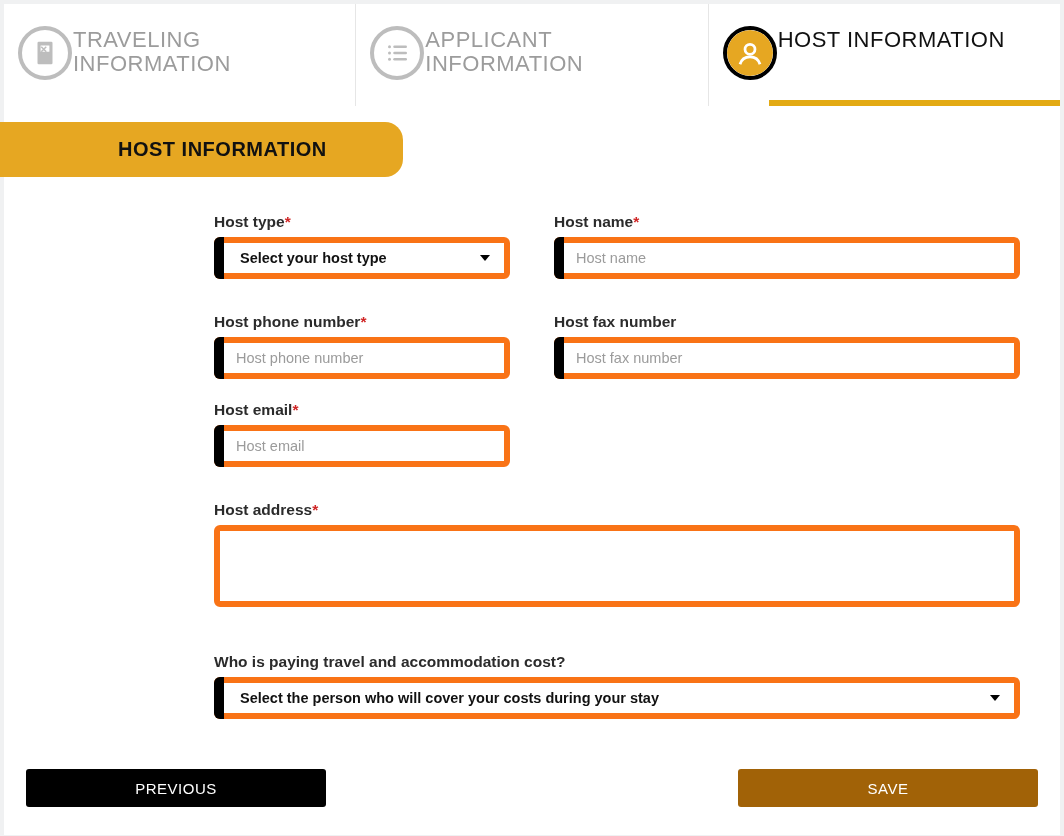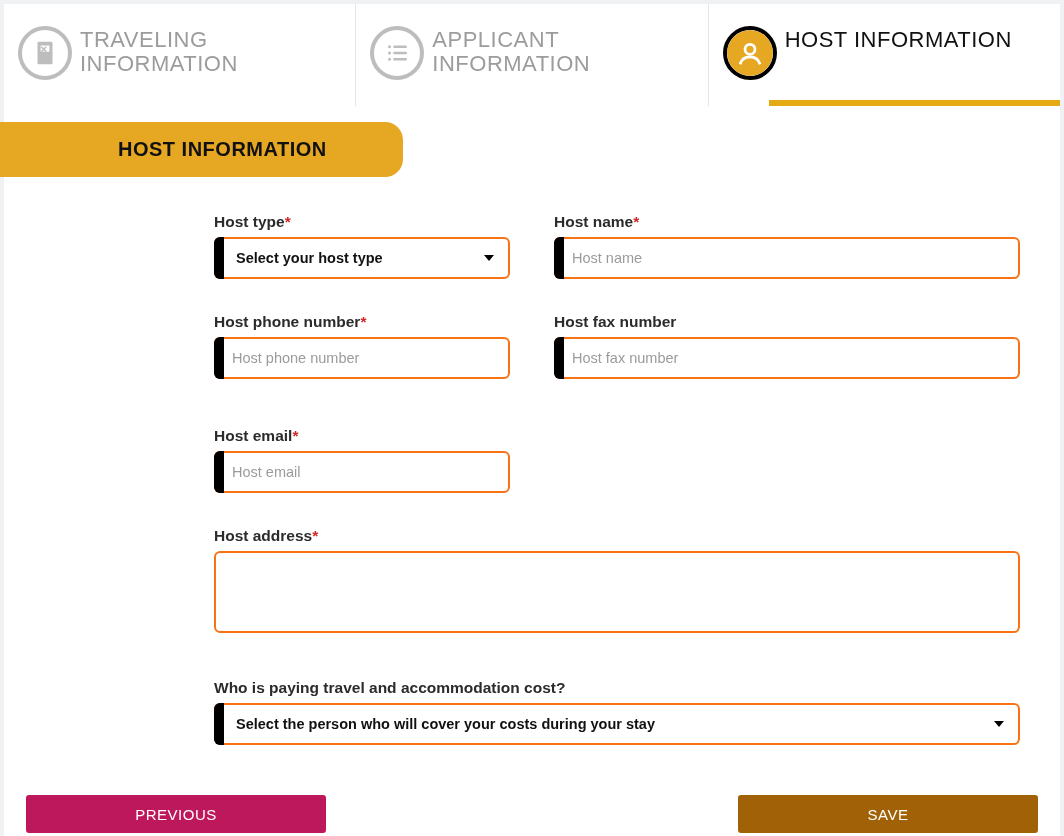--- a/index.html
+++ b/index.html
@@ -13,21 +13,21 @@
     margin: 0 auto;
   }
   .tabs {
     display: flex;
     background: #fff;
   }
   .tab {
     flex: 1 1 0;
     display: flex;
     align-items: flex-start;
-    gap: 8px;
+    gap: 1px;
     padding: 22px 14px 26px 14px;
     border-right: 1px solid #e6e6e6;
     position: relative;
   }
   .tab:last-child { border-right: none; }
   .tab .icon-wrap {
     width: 54px; height: 54px;
     border-radius: 50%;
     border: 4px solid #bdbdbd;
     display: flex; align-items: center; justify-content: center;
@@ -120,21 +120,21 @@
     position: absolute;
     left: 0; top: 0; bottom: 0;
     width: 10px;
     background: #000;
     border-radius: 6px 0 0 6px;
   }
 
   .input, .select-display, textarea.input {
     width: 100%;
     height: 42px;
-    border: 2px solid #f97316;
+    border: 6px solid #f97316;
     border-radius: 6px;
     padding: 0 16px 0 16px;
     font-size: 14.5px;
     color: #222;
     background: #fff;
     outline: none;
   }
   textarea.input {
     height: 82px;
     padding: 10px 14px;
@@ -166,21 +166,21 @@
   .btn {
     border: none;
     color: #fff;
     font-size: 15px;
     letter-spacing: 0.5px;
     height: 38px;
     width: 300px;
     border-radius: 3px;
     cursor: pointer;
   }
-  .btn-prev { background: #be185d; }
+  .btn-prev { background: #000000; }
   .btn-save { background: #a16207; }
 </style>
 </head>
 <body>
 
 <div class="page">
   <div class="tabs">
     <div class="tab">
       <span class="icon-wrap">
         <svg viewBox="0 0 24 24" fill="#bdbdbd">
@@ -252,21 +252,21 @@
         </div>
         <div class="field">
           <label class="label indent-right"><span>Host fax number</span></label>
           <div class="control-wrap right">
             <span class="pillbar"></span>
             <input class="input" placeholder="Host fax number" style="">
           </div>
         </div>
       </div>
 
-      <div class="row" style="margin-top:48px;align-items:flex-end;">
+      <div class="row" style="margin-top:22px;align-items:flex-end;">
         <div class="field">
           <label class="label"><span>Host email</span><span class="req">*</span></label>
           <div class="control-wrap">
             <span class="pillbar"></span>
             <input class="input" placeholder="Host email" style="">
           </div>
         </div>
         <div class="field"></div>
       </div>
 

